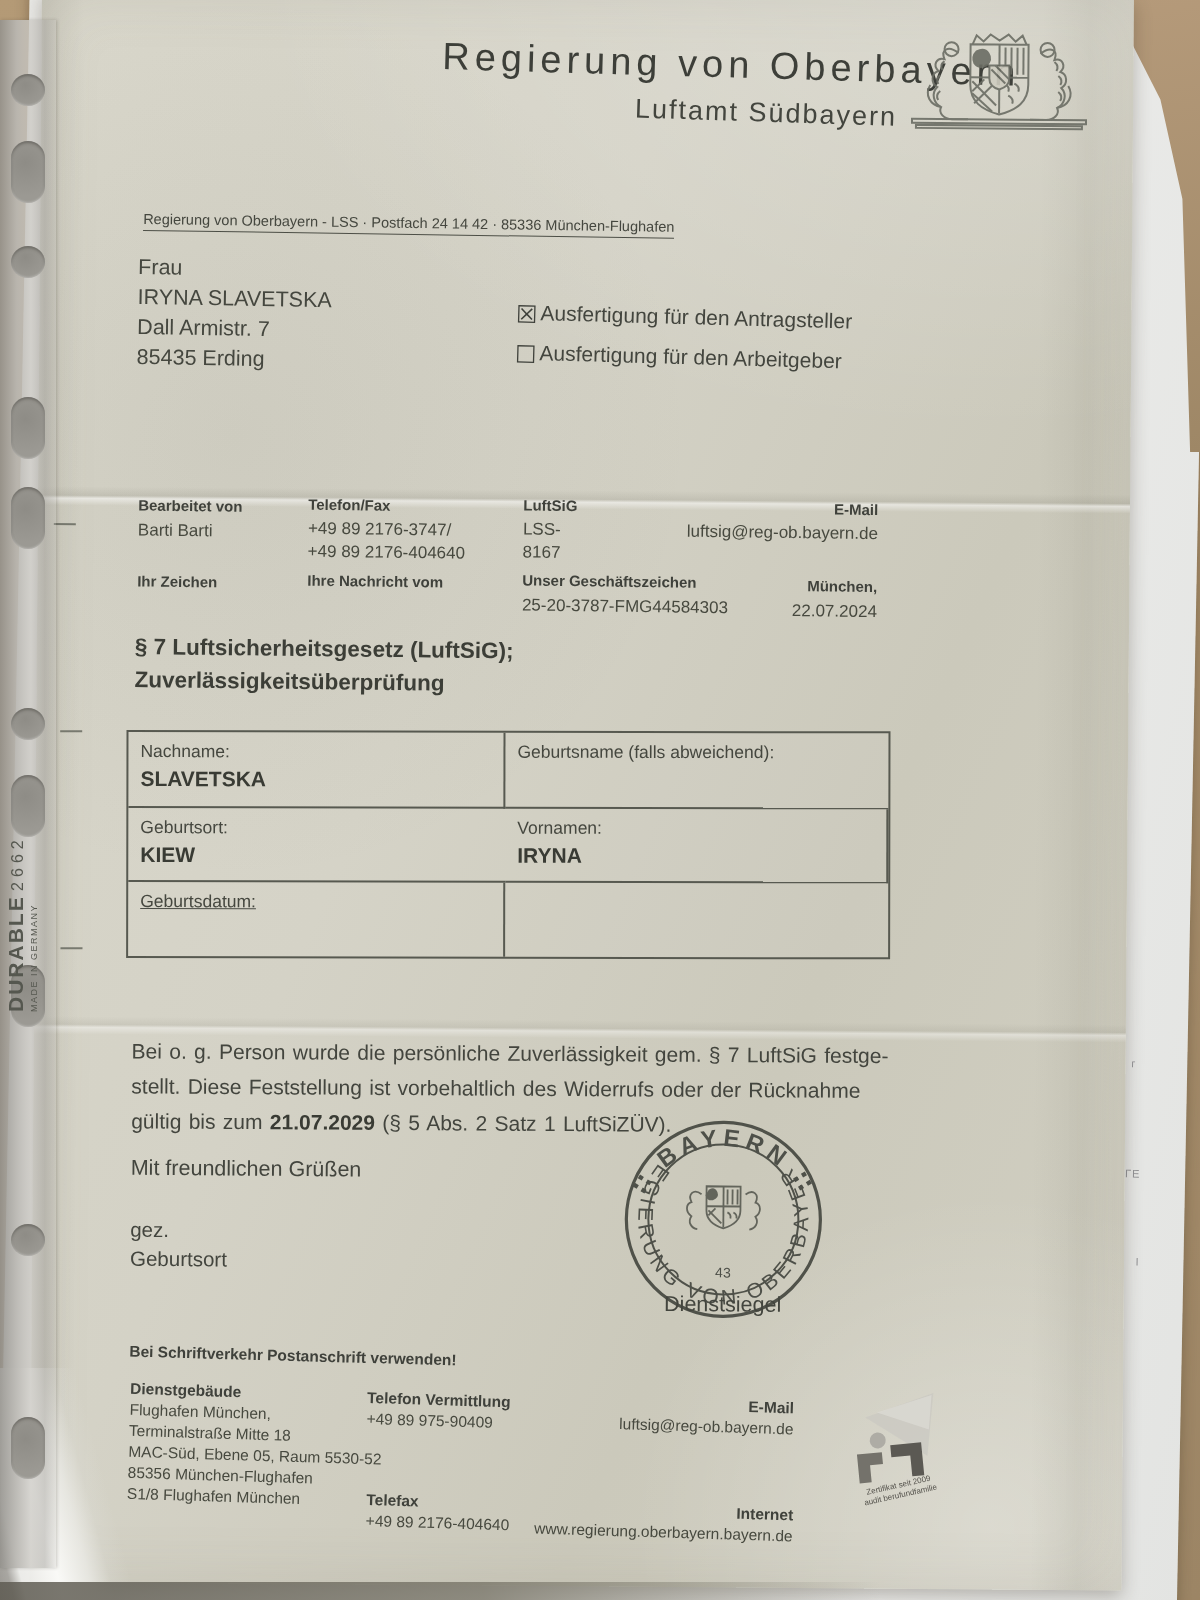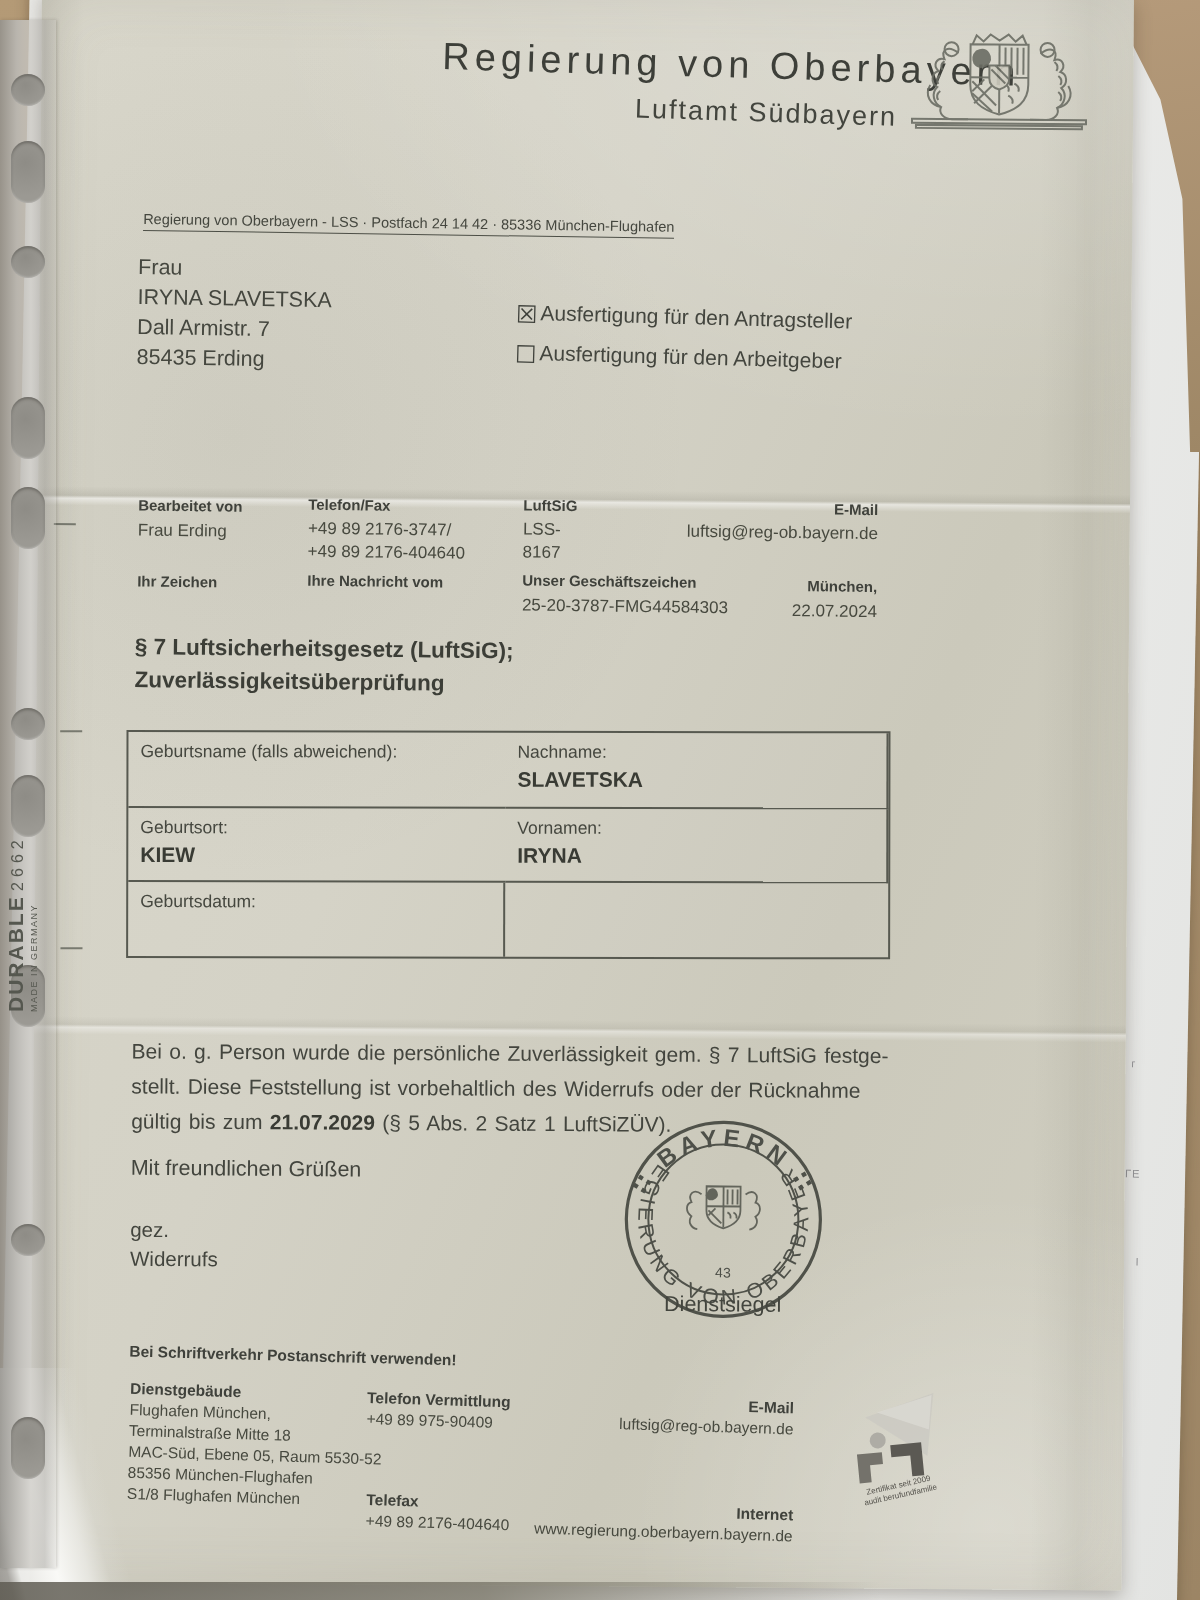--- a/index.html
+++ b/index.html
@@ -55,21 +55,21 @@
   .lbl{font-weight:bold;font-size:15px;color:#3f413b;}
   .cval{font-size:17px;line-height:23px;color:#47493f;}
   .contact{transform:rotate(0.3deg);}
   .r-align{text-align:right;}
   
   .subject{left:98px;top:640px;font-weight:bold;font-size:22.5px;line-height:33px;color:#3c3e37;transform:rotate(0.2deg);}
   
   .ptable{left:91px;top:737px;width:760px;display:grid;grid-template-columns:377px 1fr;grid-template-rows:76px 74px 74px;border:2px solid #575950;transform:rotate(-0.35deg);background:rgba(255,255,255,.03);}
   .cell{border-bottom:2px solid #575950;padding:9px 12px 0 12px;}
   .cell.c1{border-right:2px solid #575950;}
-  .cell.last{border-bottom:none;}
+  .cell.last{border-bottom:none;text-decoration:underline;}
   .cell .tl{font-size:17.5px;color:#45473f;}
   .cell .tv{font-size:21px;font-weight:bold;color:#393b34;margin-top:5px;}
   
   .bodytext{left:98px;top:1042px;width:782px;font-size:21px;line-height:35px;word-spacing:1.5px;color:#43453e;transform:rotate(-0.1deg);}
   .bold{font-weight:bold;color:#393b34;}
   
   .greet{left:98px;top:1165px;font-size:21.5px;color:#43453e;}
   .sig{left:98px;top:1224px;font-size:20.5px;line-height:29px;color:#43453e;}
   
   .seal{left:581px;top:1107px;}
@@ -183,21 +183,21 @@
     <div class="copyline">
       <span class="cb">☒</span><span>Ausfertigung für den Antragsteller</span>
     </div>
     <div class="copyline">
       <span class="cb">☐</span><span>Ausfertigung für den Arbeitgeber</span>
     </div>
   </div>
 
   <div class="contact">
     <div class="abs lbl" style="left:103px;top:508px;">Bearbeitet von</div>
-    <div class="abs cval" style="left:103px;top:530px;">Frau Erding</div>
+    <div class="abs cval" style="left:103px;top:530px;">Barti Barti</div>
 
     <div class="abs lbl" style="left:273px;top:505px;">Telefon/Fax</div>
     <div class="abs cval" style="left:273px;top:526px;">
       <div>+49 89 2176-3747/</div>
       <div>+49 89 2176-404640</div>
     </div>
 
     <div class="abs lbl" style="left:488px;top:503px;">LuftSiG</div>
     <div class="abs cval" style="left:488px;top:524px;">
       <div>LSS-</div>
@@ -218,27 +218,27 @@
   <div class="abs subject">
     <div>§ 7 Luftsicherheitsgesetz (LuftSiG);</div>
     <div>Zuverlässigkeitsüberprüfung</div>
   </div>
 
   <div class="fold" style="left:16px;top:533px;"></div>
   <div class="fold" style="left:24px;top:740px;"></div>
   <div class="fold" style="left:26px;top:957px;"></div>
 
   <div class="abs ptable">
+    <div class="cell c1">
+      <div class="tl">Nachname:</div>
+      <div class="tv">SLAVETSKA</div>
+    </div>
     <div class="cell">
       <div class="tl">Geburtsname (falls abweichend):</div>
       <div class="tv"></div>
-    </div>
-    <div class="cell c1">
-      <div class="tl">Nachname:</div>
-      <div class="tv">SLAVETSKA</div>
     </div>
     <div class="cell">
       <div class="tl">Geburtsort:</div>
       <div class="tv">KIEW</div>
     </div>
     <div class="cell c1">
       <div class="tl">Vornamen:</div>
       <div class="tv">IRYNA</div>
     </div>
     <div class="cell c1 last">
@@ -250,21 +250,21 @@
 
   <div class="abs bodytext">
     <div>Bei o. g. Person wurde die persönliche Zuverlässigkeit gem. § 7 LuftSiG festge-</div>
     <div>stellt. Diese Feststellung ist vorbehaltlich des Widerrufs oder der Rücknahme</div>
     <div><span>gültig bis zum </span><span class="bold">21.07.2029</span><span> (§ 5 Abs. 2 Satz 1 LuftSiZÜV).</span></div>
   </div>
 
   <div class="abs greet">Mit freundlichen Grüßen</div>
   <div class="abs sig">
     <div>gez.</div>
-    <div>Widerrufs</div>
+    <div>Geburtsort</div>
   </div>
 
   <svg class="abs seal" width="220" height="230" viewBox="0 0 220 230">
     <defs>
       <path id="sealTopArc" d="M 30,100 A 85,85 0 0 1 190,100"></path>
       <path id="sealBottomArc" d="M 45,62 A 85,85 0 1 0 175,62"></path>
     </defs>
     <circle cx="110" cy="117" r="97" fill="none" stroke="#50524a" stroke-width="3.2"></circle>
     <circle cx="110" cy="117" r="75" fill="none" stroke="#50524a" stroke-width="2"></circle>
     <text font-size="24" font-weight="bold" letter-spacing="5" fill="#4e5049">

